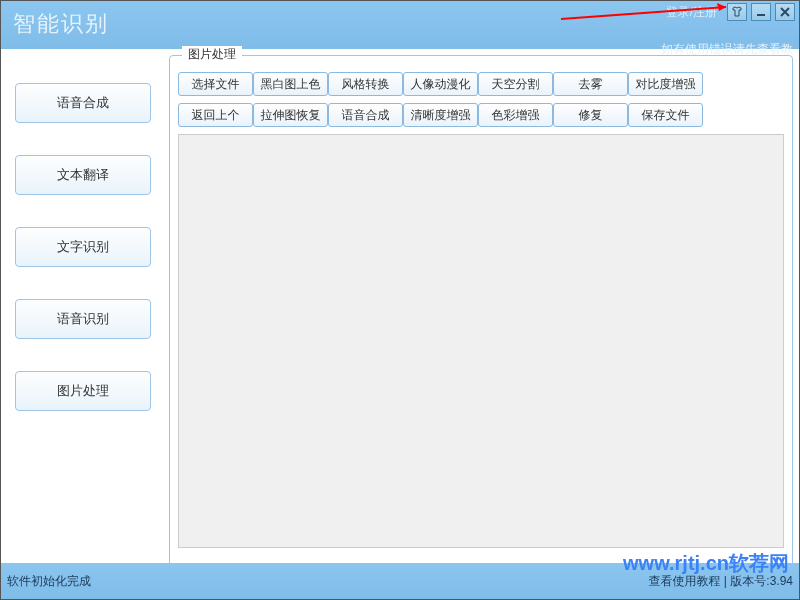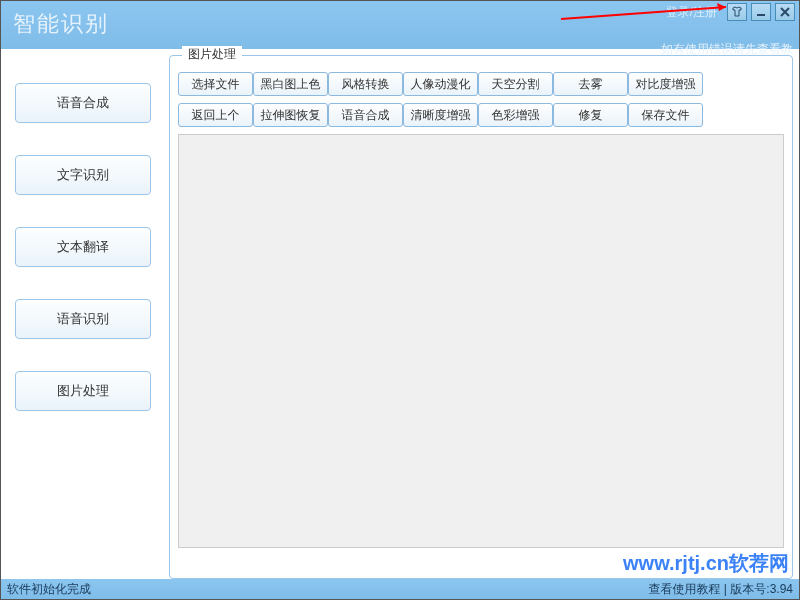--- a/index.html
+++ b/index.html
@@ -144,21 +144,21 @@
       flex: 1;
       background: #f0f0f0;
       border: 1px solid #ccc;
       height: 414px;
     }
     .statusbar {
       position: absolute;
       bottom: 0;
       left: 0;
       right: 0;
-      height: 20px;
+      height: 36px;
       background: linear-gradient(to bottom, #8bc6f0, #7fbce8);
       display: flex;
       align-items: center;
       justify-content: space-between;
       padding: 0 6px;
       font-size: 12px;
       color: #1a3a5a;
     }
     .watermark {
       position: absolute;
@@ -201,22 +201,22 @@
 </div>
 
 <svg class="arrow-annotation" width="180" height="20">
   <line x1="0" y1="16" x2="165" y2="4" stroke="#ff0000" stroke-width="2"></line>
   <polygon points="165,4 156,0 158,8" fill="#ff0000"></polygon>
 </svg>
 
 <div class="main">
   <div class="sidebar">
     <div class="side-btn">语音合成</div>
+    <div class="side-btn">文本翻译</div>
     <div class="side-btn">文字识别</div>
-    <div class="side-btn">文本翻译</div>
     <div class="side-btn">语音识别</div>
     <div class="side-btn">图片处理</div>
   </div>
 
   <div class="content">
     <div class="group-box">
       <span class="group-title">图片处理</span>
       <div class="toolbar">
         <div class="tool-btn">选择文件</div>
         <div class="tool-btn">黑白图上色</div>

